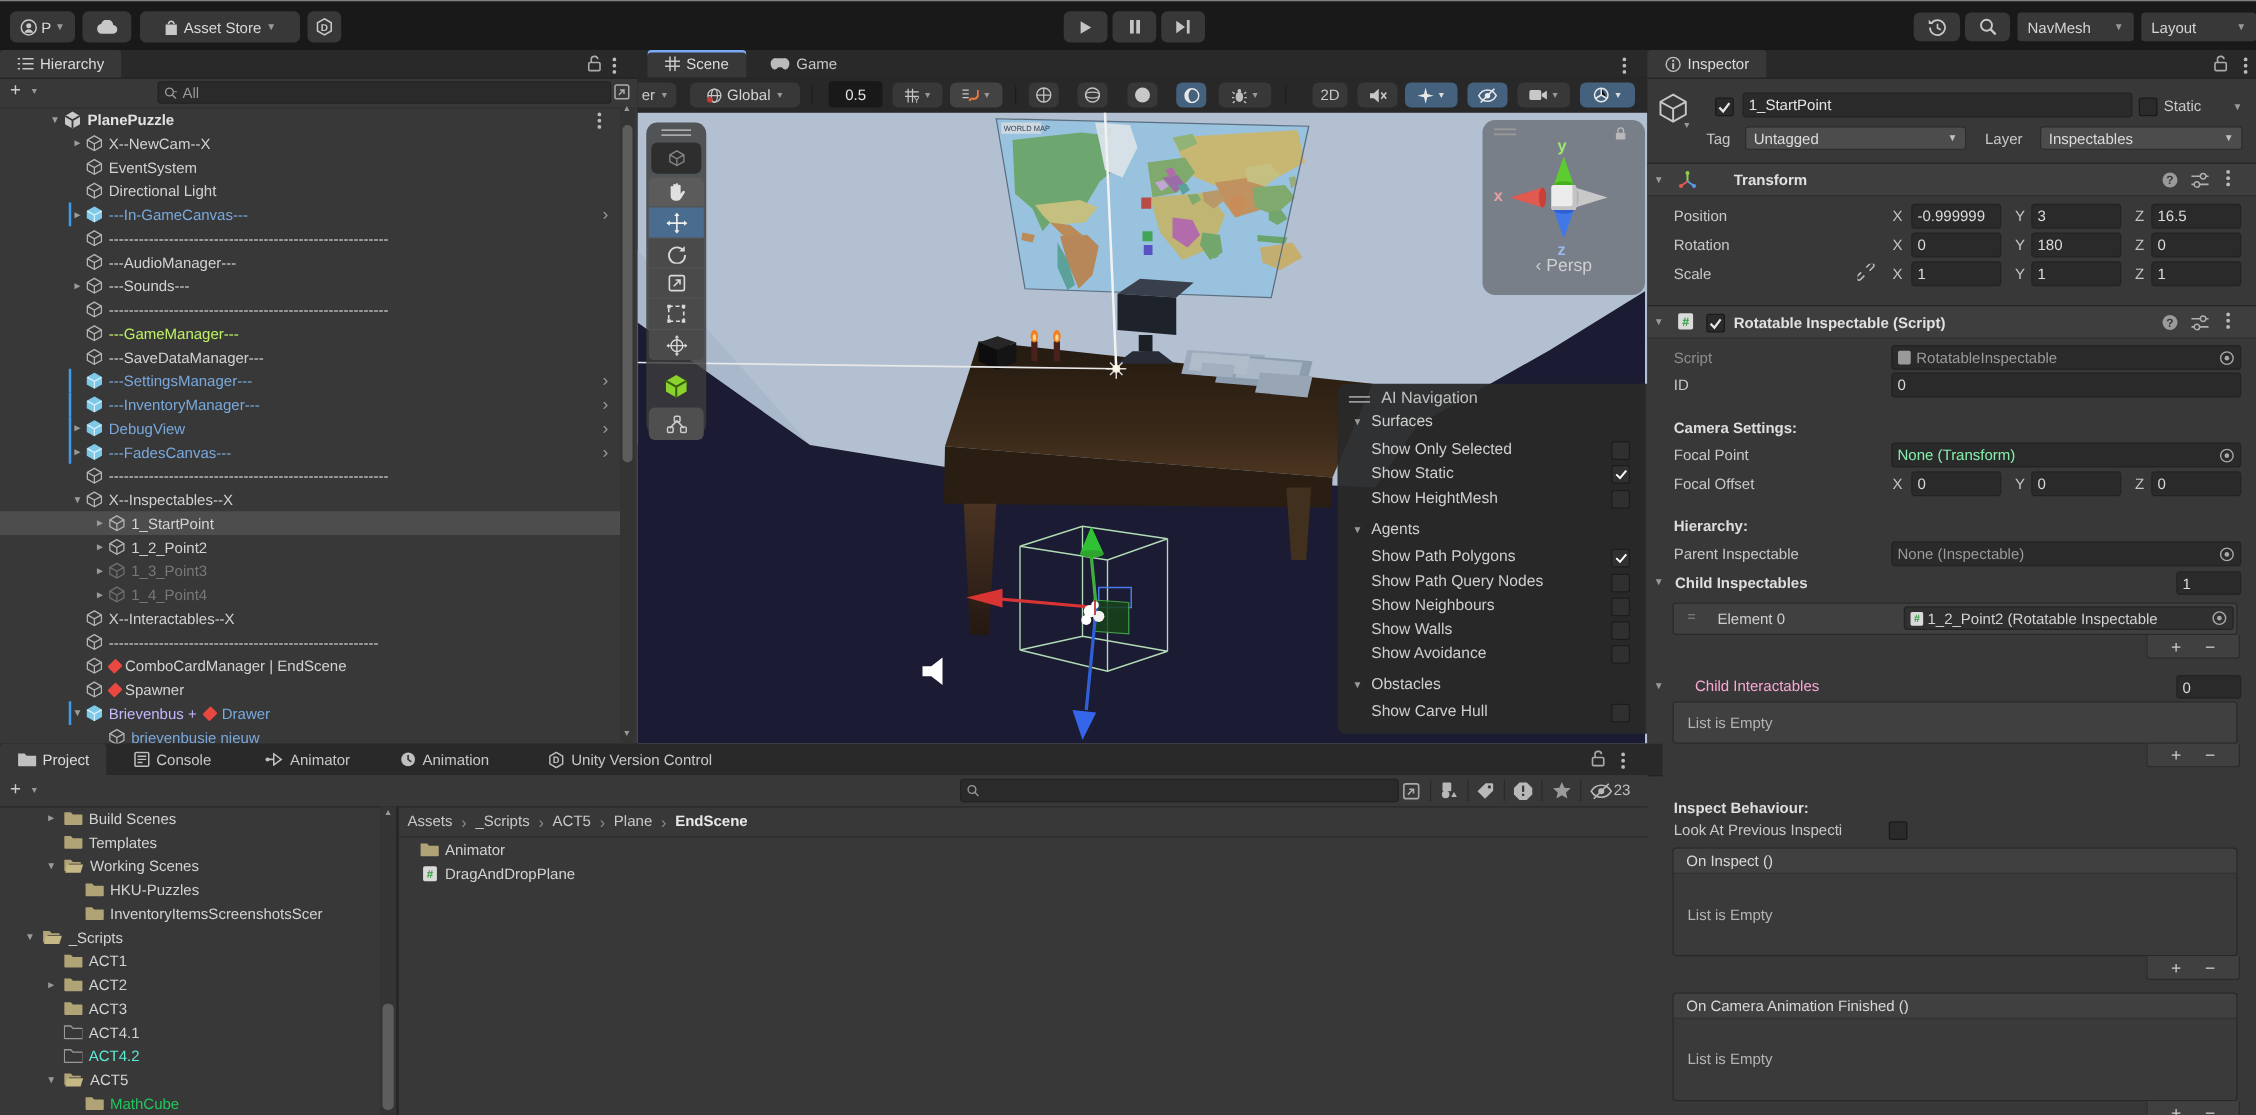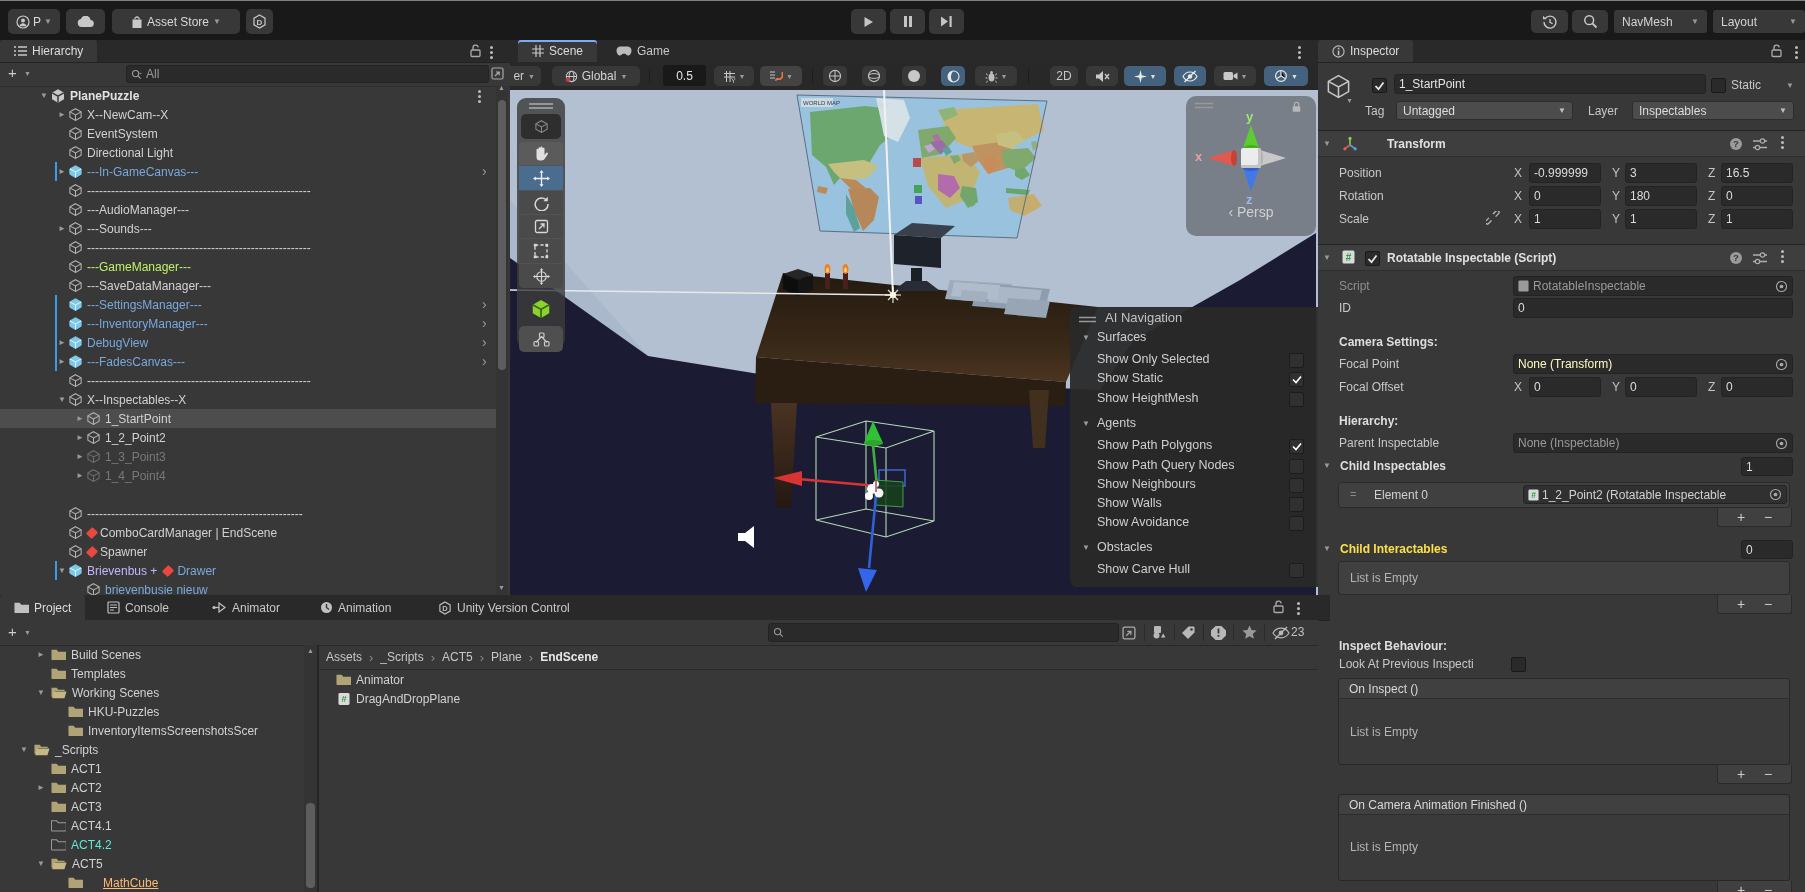--- a/index.html
+++ b/index.html
@@ -307,20 +307,28 @@
           </svg>
           <span style="color:#787878;margin-left:4px;">1_3_Point3</span>
         </div>
 <div class="hrow" style="top:380px;">
           <span class="harr" style="margin-left:74px;">►</span>
           <svg class="ci" width="15" height="15" viewBox="0 0 16 16">
             <path d="M8 1.8 14 5.2v5.8L8 14.4 2 11V5.2Z" fill="none" stroke="#6e6e6e" stroke-width="1.1"></path>
             <path d="M2 5.2l6 3.3 6-3.3M8 8.5v5.9" fill="none" stroke="#6e6e6e" stroke-width="1.1"></path>
           </svg>
           <span style="color:#787878;margin-left:4px;">1_4_Point4</span>
+        </div>
+<div class="hrow" style="top:399px;">
+          <span style="width:12px;flex:none;margin-left:56px;"></span>
+          <svg class="ci" width="15" height="15" viewBox="0 0 16 16">
+            <path d="M8 1.8 14 5.2v5.8L8 14.4 2 11V5.2Z" fill="none" stroke="#b4b4b4" stroke-width="1.1"></path>
+            <path d="M2 5.2l6 3.3 6-3.3M8 8.5v5.9" fill="none" stroke="#b4b4b4" stroke-width="1.1"></path>
+          </svg>
+          <span style="color:#d2d2d2;margin-left:4px;">X--Interactables--X</span>
         </div>
 <div class="hrow" style="top:418px;">
           <span style="width:12px;flex:none;margin-left:56px;"></span>
           <svg class="ci" width="15" height="15" viewBox="0 0 16 16">
             <path d="M8 1.8 14 5.2v5.8L8 14.4 2 11V5.2Z" fill="none" stroke="#b4b4b4" stroke-width="1.1"></path>
             <path d="M2 5.2l6 3.3 6-3.3M8 8.5v5.9" fill="none" stroke="#b4b4b4" stroke-width="1.1"></path>
           </svg>
           <span style="color:#d2d2d2;margin-left:4px;">------------------------------------------------------</span>
         </div>
 <div class="hrow" style="top:437px;">
@@ -878,21 +886,21 @@
  <div class="abs fld" style="left:195px;top:236px;width:280px;height:20px;color:#9a9a9a;gap:4px;"><svg width="11" height="12" viewBox="0 0 13 14" style="flex:none;">
           <rect x="0.5" y="0.5" width="12" height="13" rx="1.5" fill="#9a9a9a"></rect>
         </svg>RotatableInspectable<svg width="13" height="13" viewBox="0 0 14 14" style="flex:none;margin-left:auto;">
           <circle cx="7" cy="7" r="5.4" fill="none" stroke="#a8a8a8" stroke-width="1.2"></circle>
           <circle cx="7" cy="7" r="2" fill="#a8a8a8"></circle>
         </svg></div>
  <span class="abs ilab" style="top:261px;">ID</span>
       <div class="abs fld" style="left:195px;top:258px;width:280px;height:20px;">0</div>
  <span class="abs" style="left:21px;top:295px;font-weight:bold;color:#dedede;">Camera Settings:</span>
  <span class="abs ilab" style="top:317px;">Focal Point</span>
-      <div class="abs fld" style="left:195px;top:314px;width:280px;height:20px;color:#fef9c3;">None (Transform)<svg width="13" height="13" viewBox="0 0 14 14" style="flex:none;margin-left:auto;">
+      <div class="abs fld" style="left:195px;top:314px;width:280px;height:20px;color:#86efac;">None (Transform)<svg width="13" height="13" viewBox="0 0 14 14" style="flex:none;margin-left:auto;">
           <circle cx="7" cy="7" r="5.4" fill="none" stroke="#a8a8a8" stroke-width="1.2"></circle>
           <circle cx="7" cy="7" r="2" fill="#a8a8a8"></circle>
         </svg></div>
  <span class="abs ilab" style="top:340px;">Focal Offset</span>
       <span class="abs" style="left:196px;top:340px;color:#c4c4c4;">X</span>
       <div class="abs fld" style="left:211px;top:337px;width:72px;height:20px;">0</div>
       <span class="abs" style="left:294px;top:340px;color:#c4c4c4;">Y</span>
       <div class="abs fld" style="left:307px;top:337px;width:72px;height:20px;">0</div>
       <span class="abs" style="left:390px;top:340px;color:#c4c4c4;">Z</span>
       <div class="abs fld" style="left:403px;top:337px;width:72px;height:20px;">0</div>
@@ -918,21 +926,21 @@
         <svg width="13" height="13" viewBox="0 0 14 14" style="flex:none;margin-left:auto;">
           <circle cx="7" cy="7" r="5.4" fill="none" stroke="#a8a8a8" stroke-width="1.2"></circle>
           <circle cx="7" cy="7" r="2" fill="#a8a8a8"></circle>
         </svg>
       </div>
  <div class="abs foot" style="left:399px;top:468px;">
         <span style="font-size:14px;">+</span>
         <span style="font-size:14px;">−</span>
       </div>
  <span class="abs tri" style="left:5px;top:504px;font-size:8px;">▼</span>
- <span class="abs" style="left:22px;top:502px;font-weight:bold;color:#fde047;">Child Interactables</span>
+ <span class="abs" style="left:38px;top:502px;font-weight:normal;color:#f9a8d4;">Child Interactables</span>
  <div class="abs fld" style="left:423px;top:500px;width:52px;height:19px;">0</div>
  <div class="abs" style="left:20px;top:521px;width:452px;height:34px;background:#404040;border:1px solid #2a2a2a;border-radius:3px;box-sizing:border-box;">
         <span style="position:absolute;left:11px;top:9px;color:#b4b4b4;">List is Empty</span>
       </div>
  <div class="abs foot" style="left:399px;top:555px;">
         <span style="font-size:14px;">+</span>
         <span style="font-size:14px;">−</span>
       </div>
  <span class="abs" style="left:21px;top:599px;font-weight:bold;color:#dedede;">Inspect Behaviour:</span>
  <span class="abs" style="left:21px;top:617px;color:#c8c8c8;">Look At Previous Inspecti</span>
@@ -1140,21 +1148,21 @@
             <path d="M2.8 5.5h13.7l-2.2 7h-13z" fill="#c5b885"></path>
           </svg>
           <span style="margin-left:5px;color:#d2d2d2;">ACT5</span>
         </div>
  <div class="row" style="left:0;top:228px;width:303px;height:19px;">
           <span style="width:12px;flex:none;margin-left:52px;"></span>
           <span style="width:4px;flex:none;"></span>
           <svg width="15" height="13" viewBox="0 0 16 13" style="flex:none;">
             <path d="M0.5 1.5h5.5l1.8 2h7.7a.8.8 0 0 1 .8.8v7a1 1 0 0 1-1 1h-14a.8.8 0 0 1-.8-.8z" fill="#b0a375"></path>
           </svg>
-          <span style="margin-left:20px;color:#fdba74;text-decoration:underline;">MathCube</span>
+          <span style="margin-left:5px;color:#22c55e;">MathCube</span>
         </div>
   <div class="abs" style="left:304px;top:0;width:13px;height:247px;background:#343434;">
    <span class="abs" style="left:3px;top:2px;font-size:7px;color:#9a9a9a;">▲</span>
    <div class="abs" style="left:2px;top:158px;width:9px;height:85px;background:#5d5d5d;border-radius:4px;"></div>
   </div>
   <div class="abs" style="left:317px;top:0;width:2px;height:247px;background:#252525;"></div>
   <div class="abs" style="left:319px;top:0;width:999px;height:24px;border-bottom:1px solid #2a2a2a;display:flex;align-items:center;padding-left:7px;color:#c8c8c8;">
    <span>Assets</span>
           <span style="color:#8a8a8a;margin:0 7px;font-size:13px;">›</span>
           <span>_Scripts</span>

